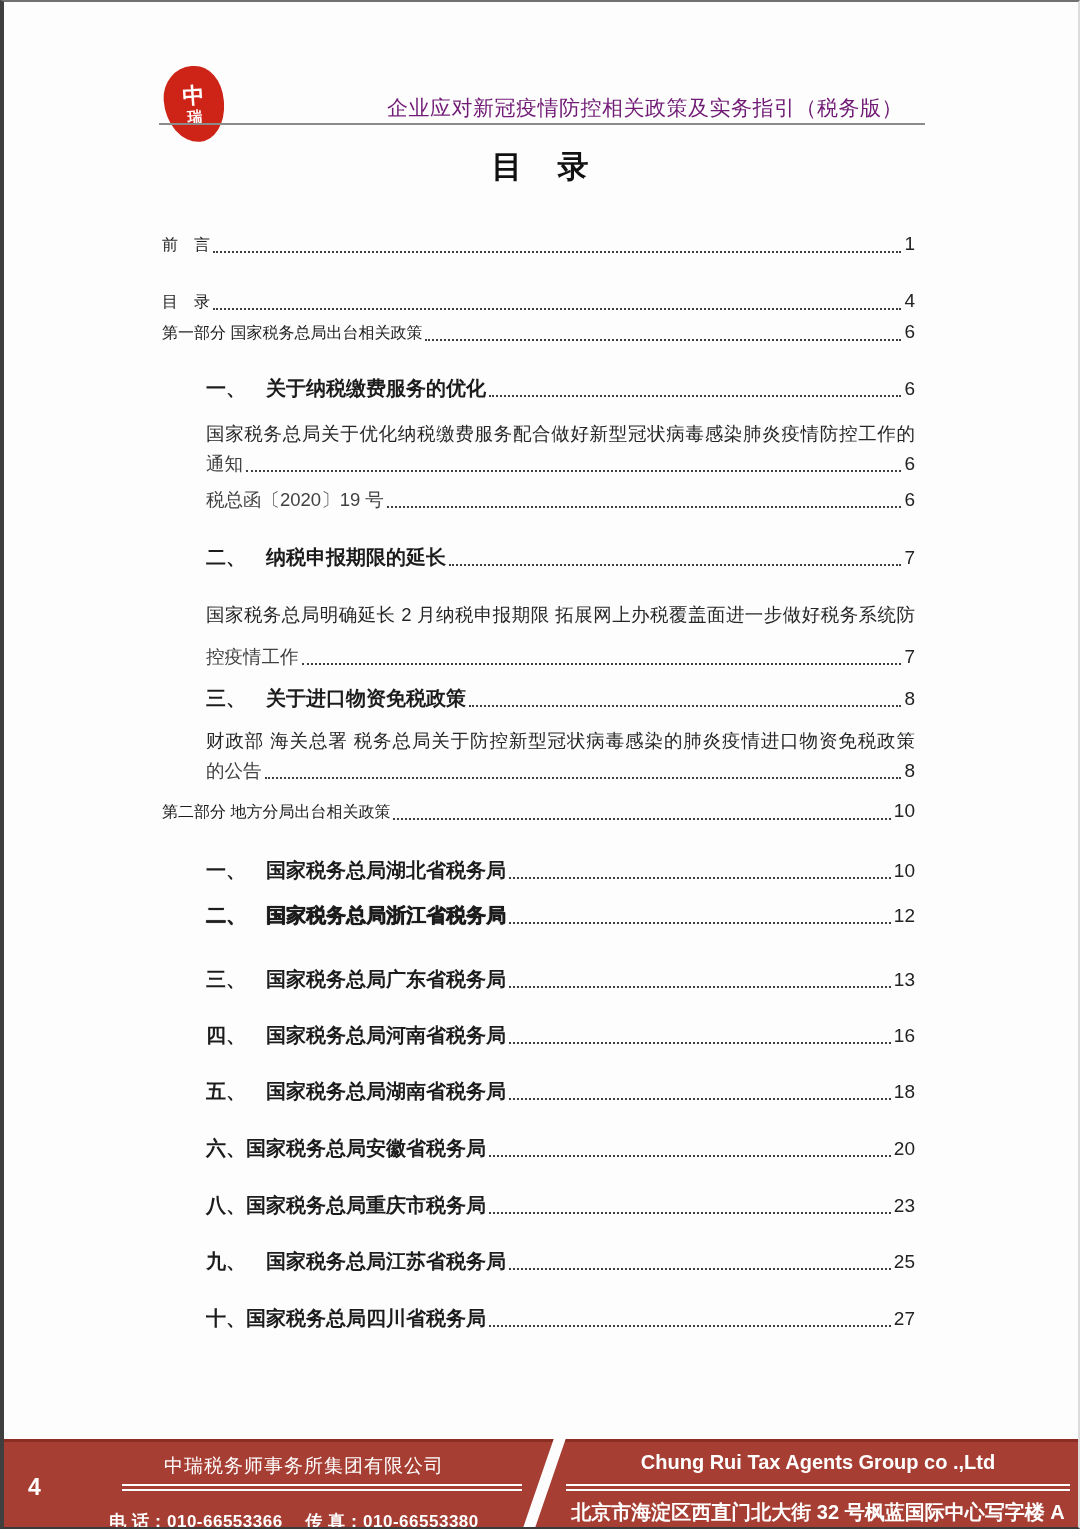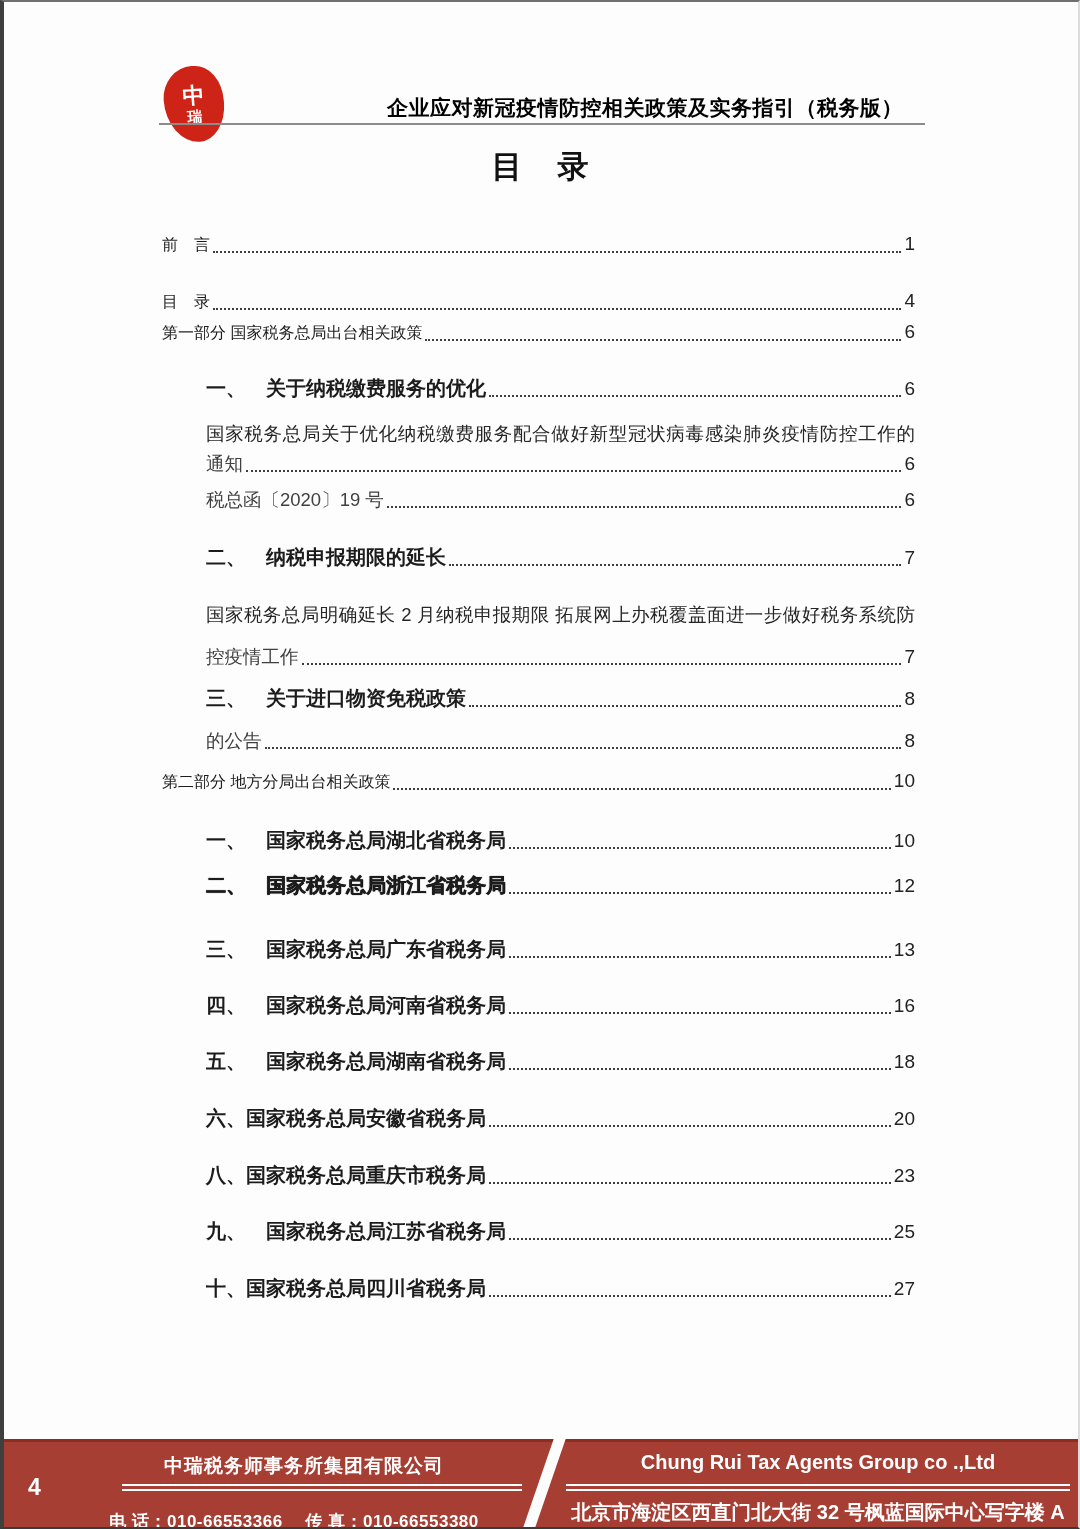--- a/index.html
+++ b/index.html
@@ -23,21 +23,21 @@
     border-radius:52% 48% 46% 58% / 44% 50% 50% 60%;
     transform:rotate(-4deg);
     display:flex; flex-direction:column; align-items:center; justify-content:center;
     color:#fff; text-align:center; line-height:1;
   }
   .seal .c1 { font-size:22px; font-weight:700; margin-bottom:2px; }
   .seal .c2 { font-size:15px; font-weight:700; }
 
   .header-title {
     position:absolute; top:92px; right:175px;
-    font-size:21px; font-weight:700; color:#000000; letter-spacing:0.5px;
+    font-size:21px; font-weight:400; color:#701a75; letter-spacing:0.5px;
   }
   .header-line {
     position:absolute; top:121px; left:155px; width:766px; height:2px;
     background:#8b8b8b;
   }
 
   .doc-title {
     position:absolute; top:144px; left:0; width:100%;
     text-align:center; font-size:31px; font-weight:700; color:#111;
     letter-spacing:2px;
@@ -82,21 +82,21 @@
   }
   .footer .dline.left  { left:118px; width:400px; }
   .footer .dline.right { left:562px; right:8px; }
 
   .footer .page-num {
     position:absolute; left:24px; top:32px;
     font-size:23px; font-weight:700; color:#fff;
   }
   .footer .co-cn {
     position:absolute; top:11px; left:60px; width:480px;
-    text-align:center; font-size:19px; font-weight:700; letter-spacing:1px;
+    text-align:center; font-size:19px; font-weight:400; letter-spacing:1px;
   }
   .footer .phone {
     position:absolute; top:68px; left:40px; width:500px;
     text-align:center; font-size:17px; font-weight:700; letter-spacing:0.5px;
   }
   .footer .co-en {
     position:absolute; top:9px; left:562px; right:8px;
     text-align:center; font-size:20px; font-weight:700;
   }
   .footer .addr {
@@ -174,20 +174,21 @@
       </div>
     </div>
 
     <div class="row h2 ind" style="margin-top:11px">
       <span class="lbl">三、　关于进口物资免税政策</span>
       <span class="dots"></span>
       <span class="pg">8</span>
     </div>
 
     <div class="desc ind" style="margin-top:12px">
+      <div class="jline">财政部 海关总署 税务总局关于防控新型冠状病毒感染的肺炎疫情进口物资免税政策</div>
       <div class="row">
         <span class="lbl">的公告</span>
         <span class="dots"></span>
         <span class="pg">8</span>
       </div>
     </div>
 
     <div class="row h1" style="margin-top:10px">
       <span class="lbl">第二部分 地方分局出台相关政策</span>
       <span class="dots"></span>

